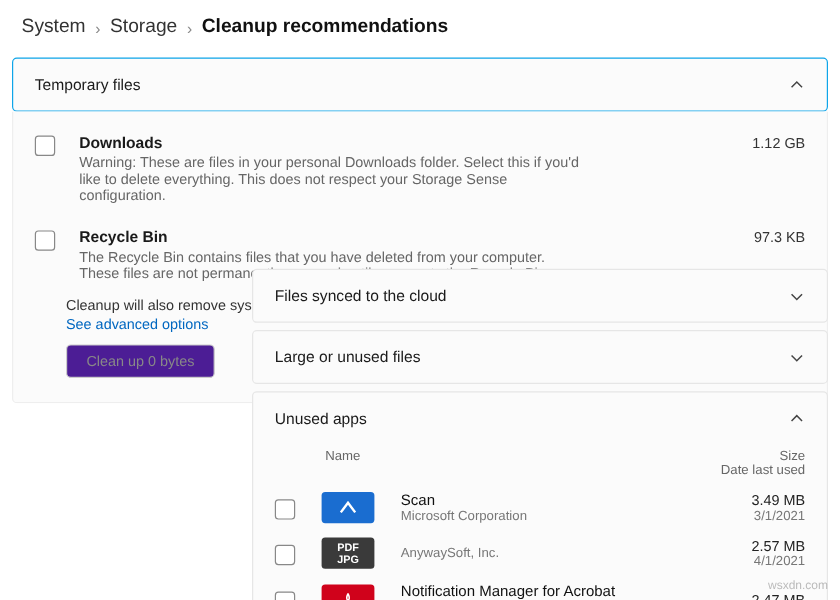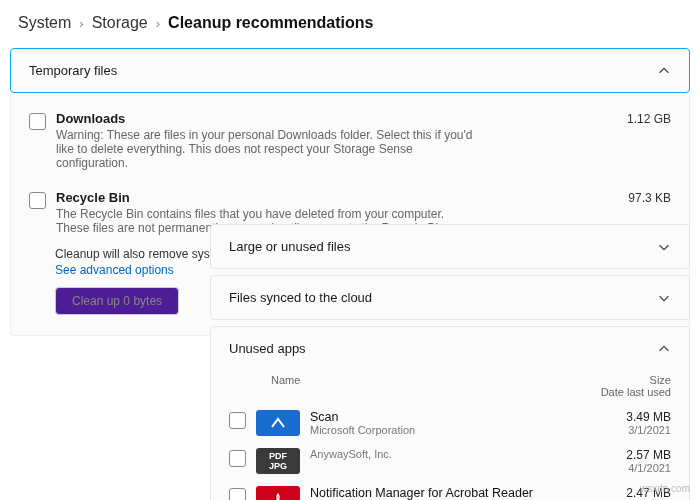--- a/index.html
+++ b/index.html
@@ -42,21 +42,21 @@
     .section-body {
       padding: 8px 18px 14px;
       border: 1px solid #eee;
       border-top: none;
       border-radius: 0 0 4px 4px;
       background: #fbfbfb;
     }
     .item-row {
       display: flex;
       align-items: flex-start;
-      gap: 10px;
+      gap: 20px;
       padding: 10px 0;
       justify-content: flex-end;
     }
     .checkbox {
       width: 17px; height: 17px;
       border: 1px solid #888;
       border-radius: 3px;
       background: #fff;
       flex-shrink: 0;
       margin-top: 2px;
@@ -113,21 +113,22 @@
     .app-table-head {
       display: flex;
       font-size: 11px;
       color: #666;
       padding: 4px 18px 6px 60px;
     }
     .col-name { flex: 1; }
     .col-meta { width: 100px; text-align: right; }
     .app-row {
       display: flex;
-      gap: 10px;
+      align-items: center;
+      gap: 22px;
       padding: 6px 18px;
     }
     .app-icon {
       width: 44px; height: 26px;
       border-radius: 3px;
       flex-shrink: 0;
       display: flex;
       align-items: center;
       justify-content: center;
       font-size: 9px;
@@ -193,32 +194,32 @@
     </div>
     <div class="footer-note">Cleanup will also remove sys</div>
     <div class="link">See advanced options</div>
     <div class="cleanup-btn">Clean up 0 bytes</div>
   </div>
 </div>
 
 <div class="stack">
   <div class="card">
     <div class="card-header">
-      <span>Large or unused files</span>
+      <span>Files synced to the cloud</span>
       <span class="chev">
         <svg viewBox="0 0 16 16">
             <path d="M3 6 l5 5 l5 -5" fill="none" stroke="#444" stroke-width="1.4"></path>
           </svg>
       </span>
     </div>
   </div>
 
   <div class="card">
     <div class="card-header">
-      <span>Files synced to the cloud</span>
+      <span>Large or unused files</span>
       <span class="chev">
         <svg viewBox="0 0 16 16">
             <path d="M3 6 l5 5 l5 -5" fill="none" stroke="#444" stroke-width="1.4"></path>
           </svg>
       </span>
     </div>
   </div>
 
   <div class="card">
     <div class="card-header">

